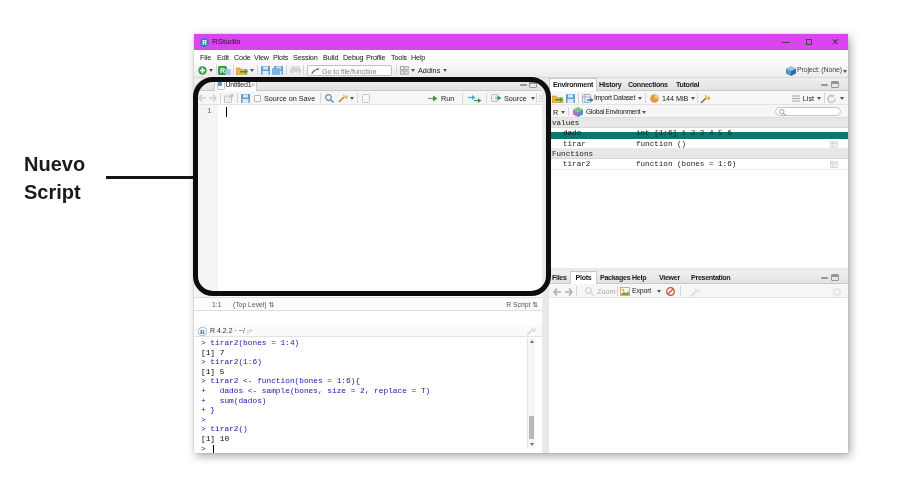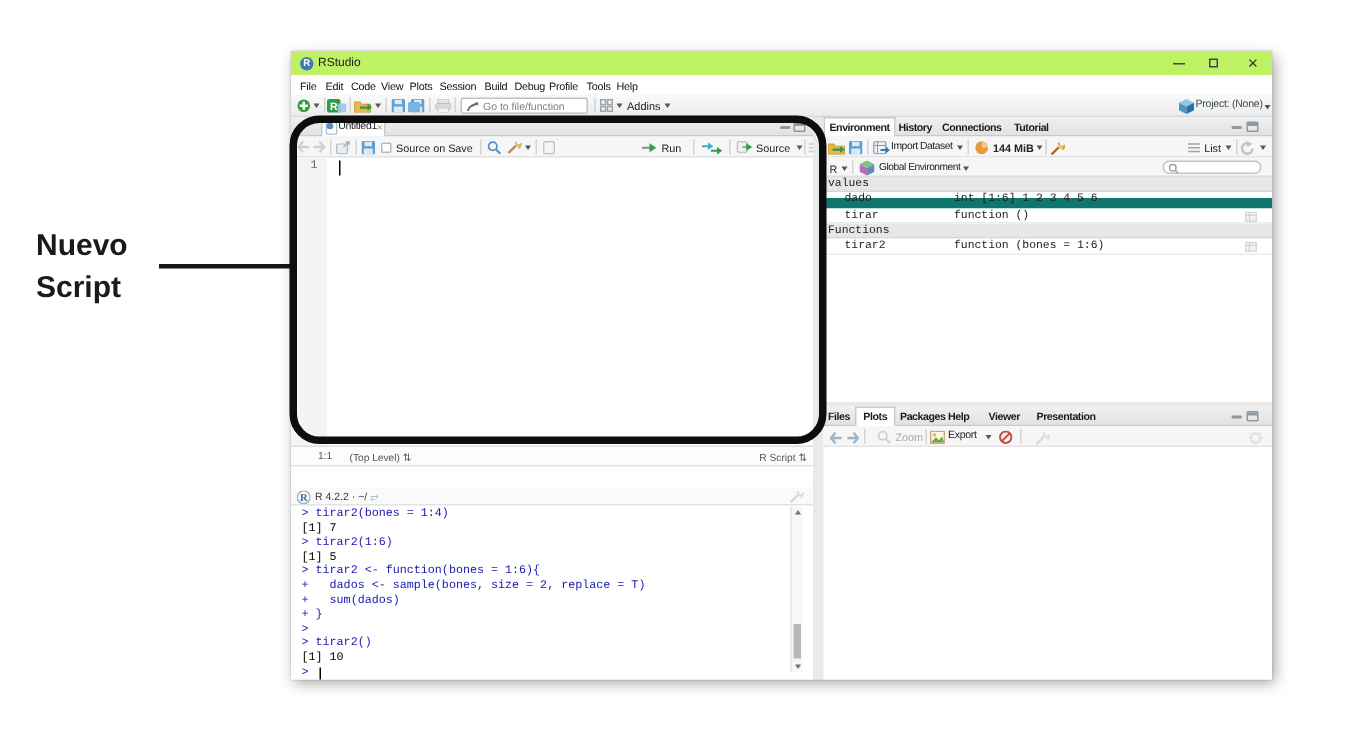--- a/index.html
+++ b/index.html
@@ -1,21 +1,21 @@
 <!DOCTYPE html>
 <html><head>
 <meta charset="utf-8">
 <style>
   html,body{margin:0;padding:0;background:#fff;}
   #stage{position:relative;width:908px;height:499px;background:#fff;overflow:hidden;
     font-family:"Liberation Sans",sans-serif;}
   .abs{position:absolute;}
   #win{position:absolute;left:194px;top:34px;width:654px;height:419px;background:#fff;
     box-shadow:2px 3px 9px rgba(0,0,0,0.35), 0 0 1px rgba(0,0,0,0.25);}
-  #titlebar{position:absolute;left:0;top:0;width:654px;height:16px;background:#bef264;}
+  #titlebar{position:absolute;left:0;top:0;width:654px;height:16px;background:#d946ef;}
   #rsicon{position:absolute;left:6px;top:3.5px;width:9px;height:9px;border-radius:50%;
     background:#4178b6;color:#fff;font-size:6.5px;font-weight:bold;text-align:center;line-height:9px;}
   #title-text{position:absolute;left:18px;top:3px;font-size:8px;color:#1a1a1a;}
   #menubar{position:absolute;left:0;top:16px;width:654px;height:13px;background:#fff;font-size:7.2px;color:#111;letter-spacing:-0.15px;}
   #menubar span{position:absolute;top:2.5px;}
   #toolbar{position:absolute;left:0;top:29px;width:654px;height:15px;
     background:linear-gradient(#fafafa,#ececec);border-bottom:1px solid #d8d8d8;box-sizing:border-box;}
   #main{position:absolute;left:0;top:44px;width:654px;height:375px;background:#e9e9e9;}
   .pane{position:absolute;background:#fff;}
   .tabbar{position:absolute;left:0;top:0;width:100%;height:13px;
@@ -284,21 +284,21 @@
               <path d="M5,6 L11,6" stroke="#3b77ae" stroke-width="1.4"></path>
               <path d="M8.5,3.5 L11,6 L8.5,8.5 Z" fill="#3b77ae"></path>
             </svg>
           <span class="abs" style="left:45px;top:3px;font-size:6.9px;color:#222;letter-spacing:-0.3px;">Import Dataset</span>
           <div class="abs" style="left:89px;top:6px;width:0;height:0;border-left:2.5px solid transparent;border-right:2.5px solid transparent;border-top:3px solid #555;"></div>
           <div class="vsep" style="left:96px;top:2px;height:10px;"></div>
           <svg class="abs" style="left:101px;top:3px;" width="9" height="9">
               <circle cx="4.5" cy="4.5" r="4.3" fill="#e79a3c"></circle>
               <path d="M4.5,4.5 L4.5,0.2 A4.3,4.3 0 0,1 8.8,4.5 Z" fill="#f6c981"></path>
             </svg>
-          <span class="abs" style="left:113px;top:3px;font-size:7.2px;color:#222;font-weight:bold;">144 MiB</span>
+          <span class="abs" style="left:113px;top:3px;font-size:7.2px;color:#222;">144 MiB</span>
           <div class="abs" style="left:142px;top:6px;width:0;height:0;border-left:2.5px solid transparent;border-right:2.5px solid transparent;border-top:3px solid #555;"></div>
           <div class="vsep" style="left:148px;top:2px;height:10px;"></div>
           <svg class="abs" style="left:151px;top:2.5px;" width="10" height="10">
               <path d="M1,9 L6,4" stroke="#b0622e" stroke-width="1.6"></path>
               <path d="M5.5,1 L7,4.5 L10,3 L8.5,6" stroke="#d8a84e" stroke-width="1.3" fill="none"></path>
               <circle cx="7" cy="4" r="1.4" fill="#e8c77d"></circle>
             </svg>
 
           <svg class="abs" style="right:48px;top:4px;" width="8" height="7">
               <path d="M0,1 L8,1 M0,3.5 L8,3.5 M0,6 L8,6" stroke="#9aa5ad" stroke-width="1.1"></path>

